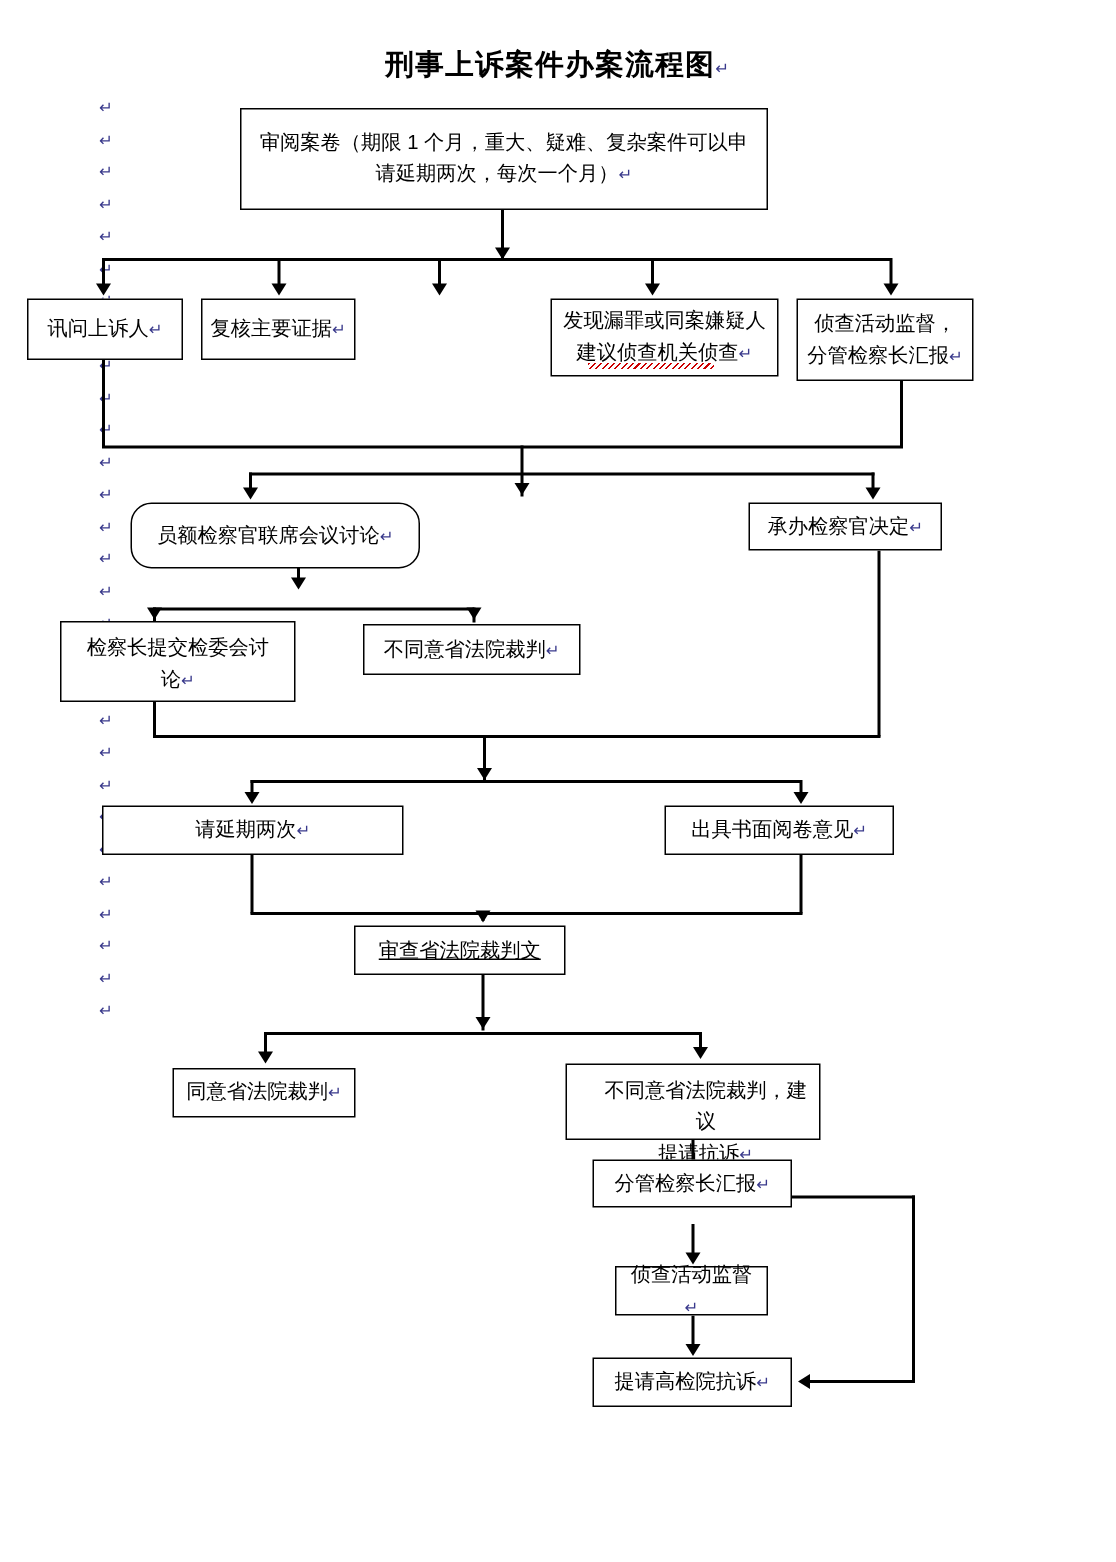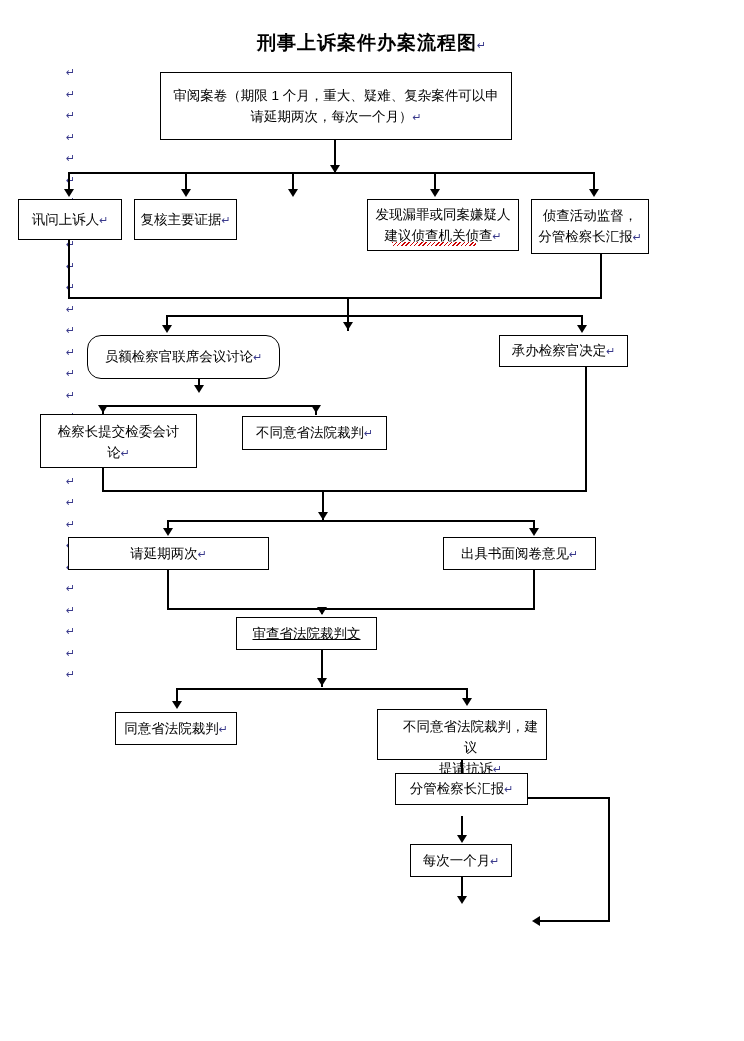--- a/index.html
+++ b/index.html
@@ -202,23 +202,26 @@
 
   <div class="box left-align top-align" style="left:377px; top:709px; width:170px; height:51px;">
     <span class="txt"><span>不同意省法院裁判，建议</span><br><span>提请抗诉</span><span class="pilcrow">↵</span></span>
   </div>
 
   <div class="box" style="left:395px; top:773px; width:133px; height:32px;align-items:center;">
     <span class="txt"><span>分管检察长汇报</span><span class="pilcrow">↵</span></span>
   </div>
 
   <div class="box" style="left:410px; top:844px; width:102px; height:33px;">
-    <span class="txt"><span>每次一个月</span><span class="pilcrow">↵</span></span>
-  </div>
-
+    <span class="txt"><span>侦查活动监督</span><span class="pilcrow">↵</span></span>
+  </div>
+
+  <div class="box" style="left:395px; top:905px; width:133px; height:33px;">
+    <span class="txt"><span>提请高检院抗诉</span><span class="pilcrow">↵</span></span>
+  </div>
 
   <div class="ln v" style="left:334px; top:140px; height:34px;"></div>
   <div class="ln h" style="left:68px; top:172px; width:526px;"></div>
   <div class="ln v" style="left:68px; top:172px; height:18px;"></div>
   <div class="arrow-d" style="left:64px; top:189px;"></div>
   <div class="ln v" style="left:185px; top:172px; height:18px;"></div>
   <div class="arrow-d" style="left:181px; top:189px;"></div>
   <div class="ln v" style="left:292px; top:172px; height:18px;"></div>
   <div class="arrow-d" style="left:288px; top:189px;"></div>
   <div class="ln v" style="left:434px; top:172px; height:18px;"></div>

